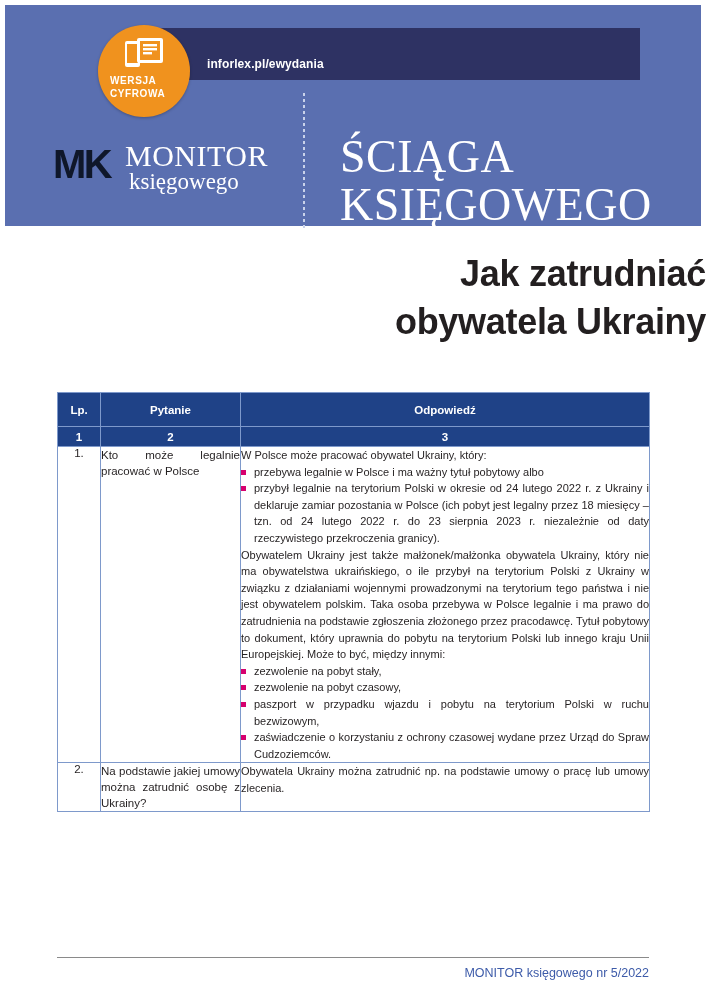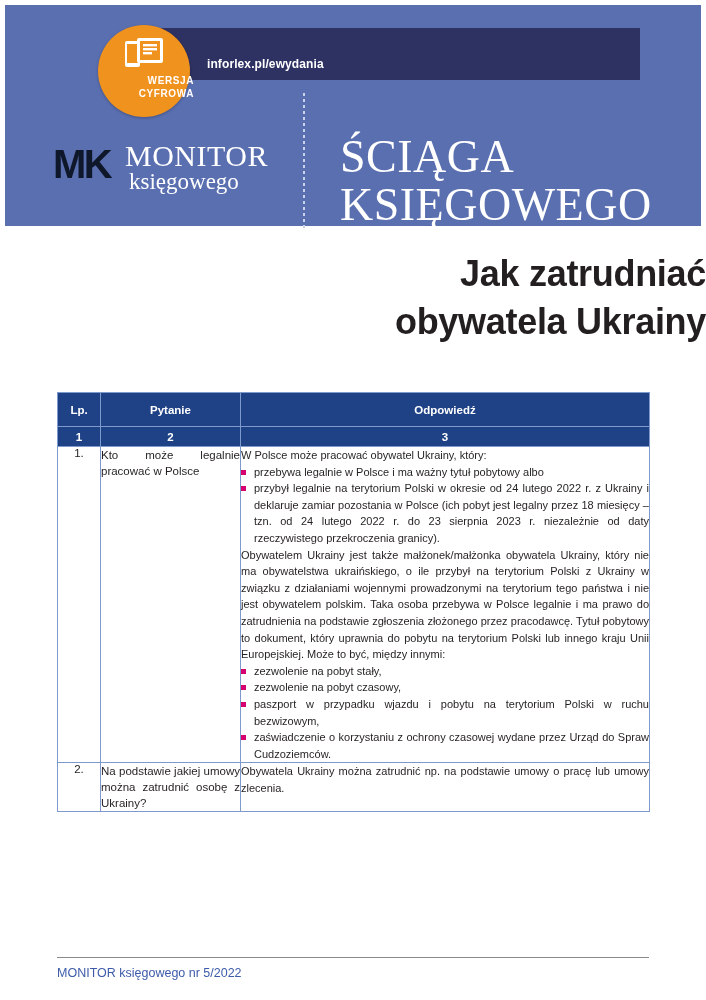--- a/index.html
+++ b/index.html
@@ -68,24 +68,24 @@
   .badge-icon {
     position: absolute;
     left: 50%;
     top: 13px;
     transform: translateX(-50%);
     width: 40px;
     height: 32px;
   }
   .badge-text {
     position: absolute;
-    left: 4px;
+    left: 12px;
     top: 49px;
     width: 92px;
-    text-align: right;
+    text-align: left;
     color: #ffffff;
     font-size: 10px;
     font-weight: bold;
     line-height: 13px;
     letter-spacing: .6px;
   }
 
   
   .divider {
     position: absolute;
@@ -261,20 +261,21 @@
     top: 957px;
     width: 592px;
     height: 1px;
     background: #8a8a8a;
   }
   .footer-text {
     position: absolute;
     left: 57px;
     top: 966px;
     width: 592px;
+    text-align: right;
     color: #3d5ba9;
     font-size: 12.5px;
   }
 </style>
 </head>
 <body>
 
 <div class="header-band">
 
   <div class="promo-strip">

